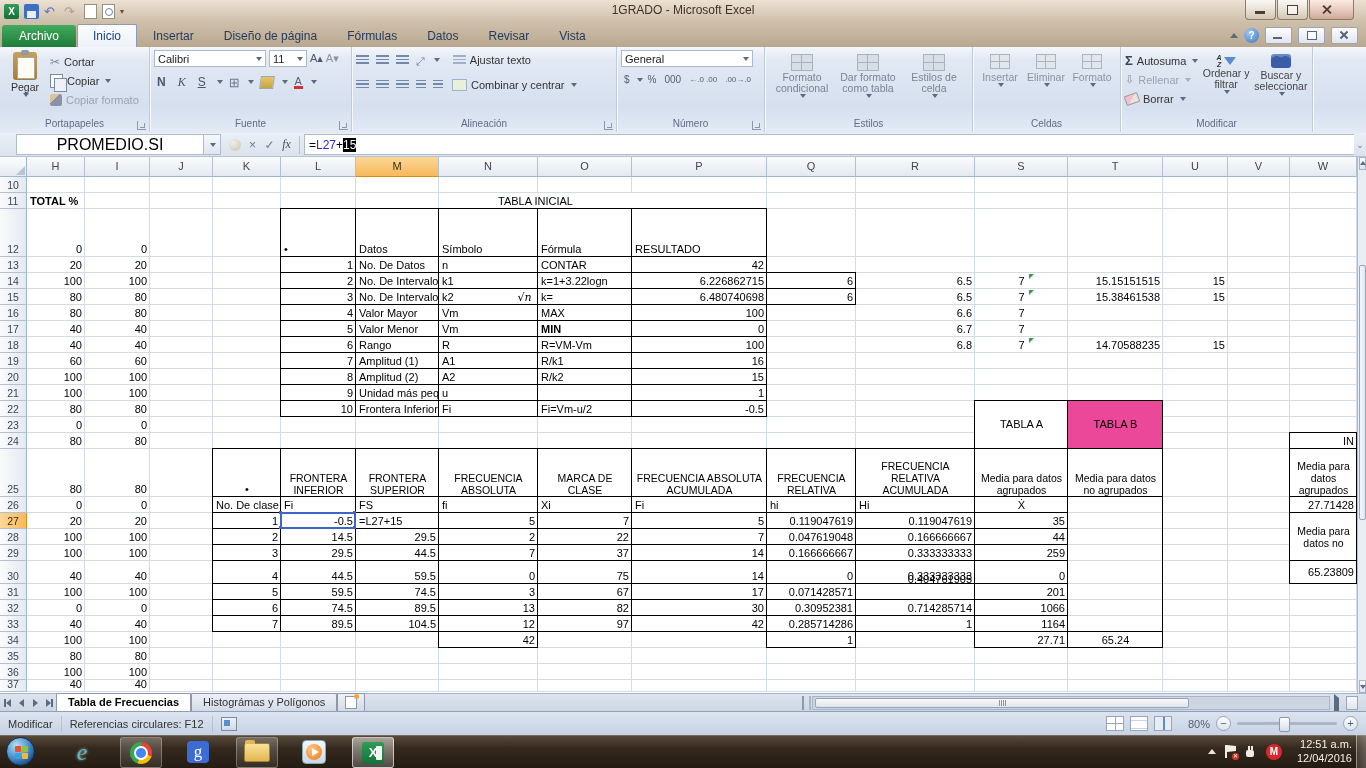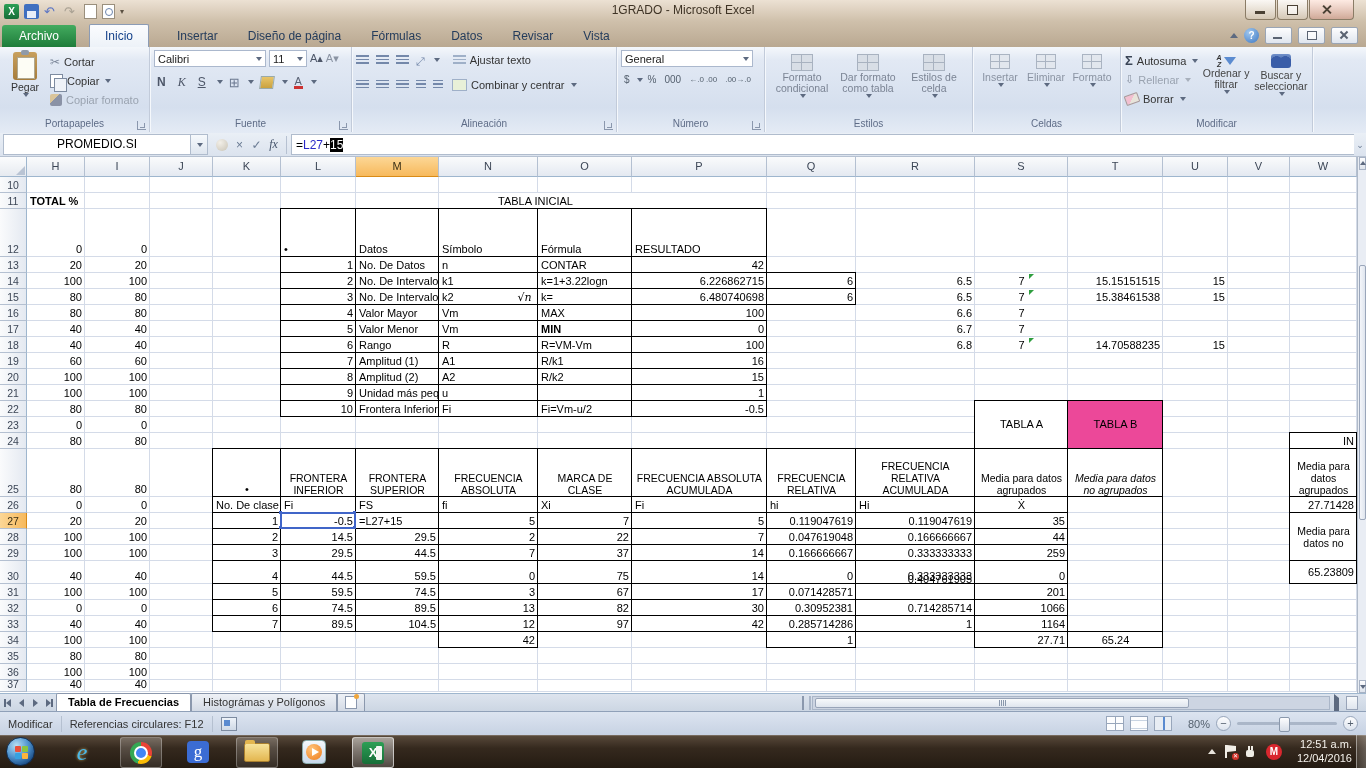--- a/index.html
+++ b/index.html
@@ -22,21 +22,21 @@
   .winbtn{width:29px;height:19px;border:1px solid #8a7c66;border-top:none;border-radius:0 0 4px 4px;background:linear-gradient(rgba(255,255,255,.75),rgba(214,202,184,.55));margin-left:1px;position:relative}
   .winbtn.close{width:43px;background:linear-gradient(rgba(255,235,228,.9),rgba(205,150,135,.6))}
   .g-min{position:absolute;left:9px;top:11px;width:10px;height:3px;background:#4a4134}
   .g-res{position:absolute;left:9px;top:5px;width:9px;height:8px;border:1px solid #4a4134;background:rgba(255,255,255,.6)}
   .g-x1,.g-x2{position:absolute;left:16px;top:4px;width:2px;height:11px;background:#4a4134}
   .g-x1{transform:rotate(45deg)}.g-x2{transform:rotate(-45deg)}
   
   #tabrow{position:absolute;top:24px;left:0;width:1366px;height:23px;display:flex;align-items:flex-end}
   .rtab{height:22px;line-height:22px;padding:0 15px;font-size:12px;color:#243c5c;white-space:nowrap}
   .rtab.file{background:linear-gradient(#43ab5f,#1e7c3a);color:#fff;border-radius:3px 3px 0 0;margin-left:2px;padding:0 17px}
-  .rtab.active{background:linear-gradient(#fbfcfe,#edf2f8);border:1px solid #8b9bb5;border-bottom:none;border-radius:2px 2px 0 0;color:#15428b;margin:0 13px}
+  .rtab.active{background:linear-gradient(#fbfcfe,#edf2f8);border:1px solid #8b9bb5;border-bottom:none;border-radius:2px 2px 0 0;color:#15428b;margin:0 1px}
   #tabrow-right{position:absolute;right:8px;top:27px;display:flex;align-items:center;gap:6px}
   .mini-caret{width:0;height:0;border-left:4px solid transparent;border-right:4px solid transparent;border-bottom:5px solid #5d6a80}
   .help-circ{width:15px;height:15px;border-radius:50%;background:radial-gradient(circle at 35% 30%,#9fc7ef,#3e78c2);color:#fff;font-size:10px;font-weight:bold;text-align:center;line-height:15px}
   .mwb{width:25px;height:15px;border:1px solid #9aa5b5;border-radius:2px;background:linear-gradient(#fdfdfe,#dfe5ee);position:relative}
   .mwb .g-min{left:7px;top:9px;width:9px;height:2px;background:#5a6372}
   .mwb .g-res{left:8px;top:3px;width:8px;height:7px;border-color:#5a6372}
   .mwb .g-x1,.mwb .g-x2{left:11px;top:2px;height:10px;width:2px;background:#5a6372}
   
   #ribbon{position:absolute;top:47px;left:0;width:1366px;height:86px;background:linear-gradient(#f4f7fb,#e2e9f4 15%,#d5dfee 70%,#e4ebf5);border-bottom:1px solid #aeb9cc;display:flex}
   .rgroup{position:relative;height:85px;border-right:1px solid #c2cbda;box-shadow:1px 0 0 #f5f8fc;padding:3px 4px 15px 4px;box-sizing:border-box;flex:none}
@@ -77,21 +77,21 @@
   .ic-grid3{width:18px;height:13px;border:1px solid #aab4c2;background:linear-gradient(90deg,transparent 0 8px,#aab4c2 8px 9px,transparent 9px),linear-gradient(transparent 0 6px,#aab4c2 6px 7px,transparent 7px),#e2e7ee;margin-bottom:3px}
   .sigma{font-size:13px;font-weight:bold;color:#3a4556}
   .ic-filldown{color:#8a93a2;font-size:11px}
   .ic-eraser{width:12px;height:8px;background:linear-gradient(135deg,#f3bfd0 50%,#e8e4da 50%);border:1px solid #a99;transform:rotate(-20deg);border-radius:1px}
   .azbox{display:flex;flex-direction:column;font-size:7px;font-weight:bold;color:#333;line-height:7px}
   .funnel{width:0;height:0;border-left:6px solid transparent;border-right:6px solid transparent;border-top:8px solid #5b8bd0}
   .binoc{width:20px;height:14px;border-radius:3px;background:radial-gradient(circle at 28% 62%,#3a5da8 0 38%,transparent 39%),radial-gradient(circle at 72% 62%,#3a5da8 0 38%,transparent 39%),linear-gradient(#6f8fc9,#2c4f93);margin-bottom:2px}
   .edit2{display:flex;flex-direction:column;align-items:center;font-size:10.5px;line-height:11px;text-align:center;color:#444;padding-top:4px;width:64px}
   
   #fbar{position:absolute;top:133px;left:0;width:1366px;height:24px;background:linear-gradient(#eaeff6,#dbe3ee);border-bottom:1px solid #b6c1d1;display:flex;align-items:center;box-sizing:border-box}
-  #namebox{width:186px;height:19px;background:#fff;border:1px solid #b0bccd;margin-left:3px;text-align:center;line-height:19px;font-size:12px;color:#000}
+  #namebox{width:186px;height:19px;background:#fff;border:1px solid #b0bccd;margin-left:16px;text-align:center;line-height:19px;font-size:16px;color:#000}
   #nbdd{width:16px;height:19px;border:1px solid #b0bccd;border-left:none;background:linear-gradient(#f6f9fc,#dfe6ef);display:flex;align-items:center;justify-content:center}
   .fdot{width:12px;height:12px;border-radius:50%;background:radial-gradient(circle at 35% 30%,#f2efe8,#c9c3b5);margin:0 3px 0 8px}
   .fbtn{width:17px;text-align:center;color:#6b7c94;font-size:12px}
   .fx{font-family:"Liberation Serif",serif;font-style:italic;color:#44536b}
   #fdiv{width:1px;height:18px;background:#b6c1d1;margin:0 4px}
   #finput{flex:1;height:19px;background:#fff;border:1px solid #b0bccd;border-right:none;font-size:12px;padding:0 4px;display:flex;align-items:center}
   .fk{color:#000}.fblue{color:#2a2ac8}.fsel{background:#000;color:#fff}
   #fexp{width:12px;color:#6b7c94;font-size:9px;text-align:center}
   
   #gridwrap{position:absolute;top:157px;left:0;width:1357px;height:536px;background:#fff;overflow:hidden}
@@ -608,21 +608,21 @@
     <div class="cell ac am" style="left: 1068px; top: 244px; width: 95px; height: 48px; background: #ec4899;">TABLA B</div>
     <div class="cell ac" style="left: 213px; top: 292px; width: 68px; height: 48px;">•</div>
     <div class="cell aw" style="left: 281px; top: 292px; width: 75px; height: 48px;">FRONTERA INFERIOR</div>
     <div class="cell aw" style="left: 356px; top: 292px; width: 83px; height: 48px;">FRONTERA SUPERIOR</div>
     <div class="cell aw" style="left: 439px; top: 292px; width: 99px; height: 48px;">FRECUENCIA ABSOLUTA</div>
     <div class="cell aw" style="left: 538px; top: 292px; width: 94px; height: 48px;">MARCA DE CLASE</div>
     <div class="cell aw" style="left: 632px; top: 292px; width: 135px; height: 48px;">FRECUENCIA ABSOLUTA ACUMULADA</div>
     <div class="cell aw" style="left: 767px; top: 292px; width: 89px; height: 48px;">FRECUENCIA RELATIVA</div>
     <div class="cell aw" style="left: 856px; top: 292px; width: 119px; height: 48px;">FRECUENCIA RELATIVA ACUMULADA</div>
     <div class="cell aw" style="left: 975px; top: 292px; width: 93px; height: 48px;">Media para datos agrupados</div>
-    <div class="cell aw" style="left: 1068px; top: 292px; width: 95px; height: 48px; font-style: italic;">Media para datos no agrupados</div>
+    <div class="cell aw" style="left: 1068px; top: 292px; width: 95px; height: 48px;">Media para datos no agrupados</div>
     <div class="cell" style="left: 213px; top: 340px; width: 68px; height: 16px;">No. De clase</div>
     <div class="cell" style="left: 281px; top: 340px; width: 75px; height: 16px;">Fi</div>
     <div class="cell" style="left: 356px; top: 340px; width: 83px; height: 16px;">FS</div>
     <div class="cell" style="left: 439px; top: 340px; width: 99px; height: 16px;">fi</div>
     <div class="cell" style="left: 538px; top: 340px; width: 94px; height: 16px;">Xi</div>
     <div class="cell" style="left: 632px; top: 340px; width: 135px; height: 16px;">Fi</div>
     <div class="cell" style="left: 767px; top: 340px; width: 89px; height: 16px;">hi</div>
     <div class="cell" style="left: 856px; top: 340px; width: 119px; height: 16px;">Hi</div>
     <div class="cell ac" style="left: 975px; top: 340px; width: 93px; height: 16px;">Ẋ</div>
     <div class="cell ar" style="left: 213px; top: 356px; width: 68px; height: 16px;">1</div>

